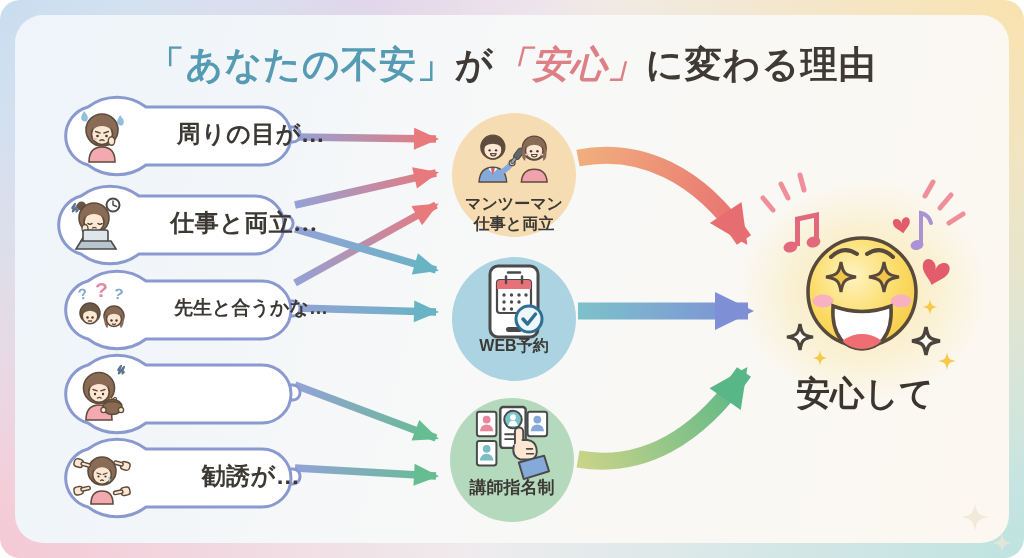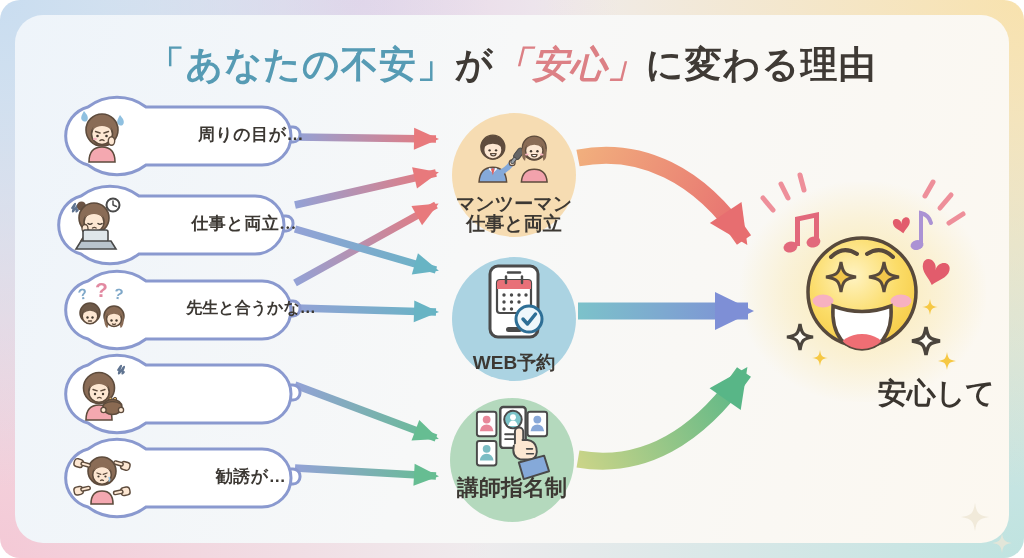--- a/index.html
+++ b/index.html
@@ -14,27 +14,27 @@
       #efecee;}
   .abs{position:absolute;}
   #card{left:15px;top:15px;right:15px;bottom:15px;border-radius:28px;
     background:linear-gradient(105deg,#eef4fa 0%,#f7f8f8 45%,#fcf8f0 100%);}
   #glow{left:740px;top:182px;width:246px;height:220px;
     background:radial-gradient(ellipse at center,rgba(250,222,130,.6) 0%,rgba(250,224,140,.28) 45%,rgba(250,224,140,0) 72%);}
   #title{left:0;top:40px;width:1024px;text-align:center;font-size:37px;font-weight:900;letter-spacing:1px;white-space:nowrap;}
   .t-teal{color:#569bb4;margin-top:12px;} .t-dark{color:#3f3a35;} .t-pink{color:#dc8085;font-style:italic;}
   .bubble{width:265px;height:78px;}
   .bubble-label{position:absolute;left:136px;top:0;width:150px;height:78px;display:flex;align-items:center;justify-content:center;
-    font-size:17px;font-weight:800;color:#3c3833;letter-spacing:.5px;white-space:nowrap;}
-  .bubble-label.small{font-size:16px;letter-spacing:0;}
+    font-size:24px;font-weight:800;color:#3c3833;letter-spacing:.5px;white-space:nowrap;}
+  .bubble-label.small{font-size:19px;letter-spacing:0;}
   .circle{width:124px;height:124px;border-radius:50%;}
   .c1{background:#f6dcb2;} .c2{background:#abd3e2;} .c3{background:#b4d9bd;}
-  .circle-label{text-align:center;font-size:19px;font-weight:800;color:#3c3833;line-height:20px;white-space:nowrap;}
-  #label-c3{font-size:22px;}
-  #result-text{left:735px;top:372px;width:260px;text-align:right;font-size:29px;font-weight:900;color:#3a352f;line-height:43px;white-space:nowrap;}
+  .circle-label{text-align:center;font-size:16px;font-weight:800;color:#3c3833;line-height:20px;white-space:nowrap;}
+  #label-c3{font-size:17px;}
+  #result-text{left:735px;top:372px;width:260px;text-align:center;font-size:34px;font-weight:900;color:#3a352f;line-height:43px;white-space:nowrap;}
   svg{display:block;overflow:visible;}
   #arrows{left:0;top:0;pointer-events:none;}
 </style>
 </head>
 <body>
 
 <div id="canvas">
   <div id="card" class="abs"></div>
   <div id="glow" class="abs"></div>
 
@@ -290,21 +290,21 @@
         <circle cx="44" cy="31" r="1.7"></circle>
       <circle cx="22" cy="38" r="1.7"></circle>
         <circle cx="29.5" cy="38" r="1.7"></circle>
         <circle cx="37" cy="38" r="1.7"></circle>
       <circle cx="22" cy="45" r="1.7"></circle>
         <circle cx="29.5" cy="45" r="1.7"></circle>
     </g>
     <circle cx="47" cy="55" r="13" fill="#eef7fb" stroke="#2e6f96" stroke-width="3"></circle>
     <path d="M41,55 l4.5,5 8,-10" stroke="#2e6f96" stroke-width="3.5" fill="none" stroke-linecap="round" stroke-linejoin="round"></path>
   </svg>
-  <div class="abs circle-label" style="left:452px;top:336px;width:124px;margin-top:17px;">
+  <div class="abs circle-label" style="left:452px;top:336px;width:124px;">
     <div>WEB予約</div>
   </div>
 
   <div class="abs circle c3" style="left:450px;top:398px;"></div>
   <svg class="abs" style="left:470px;top:404px;" width="84" height="78" viewBox="0 0 84 80">
     <rect x="6" y="8" width="20" height="25" rx="2.5" fill="#fff" stroke="#4a4a4a" stroke-width="2"></rect>
     <circle cx="16" cy="16" r="4" fill="#e8889a"></circle>
       <path d="M9,28 q1,-7 7,-7 q6,0 7,7 z" fill="#e8889a"></path>
     <rect x="6" y="38" width="20" height="25" rx="2.5" fill="#fff" stroke="#4a4a4a" stroke-width="2"></rect>
     <circle cx="16" cy="46" r="4" fill="#7bbdc4"></circle>

